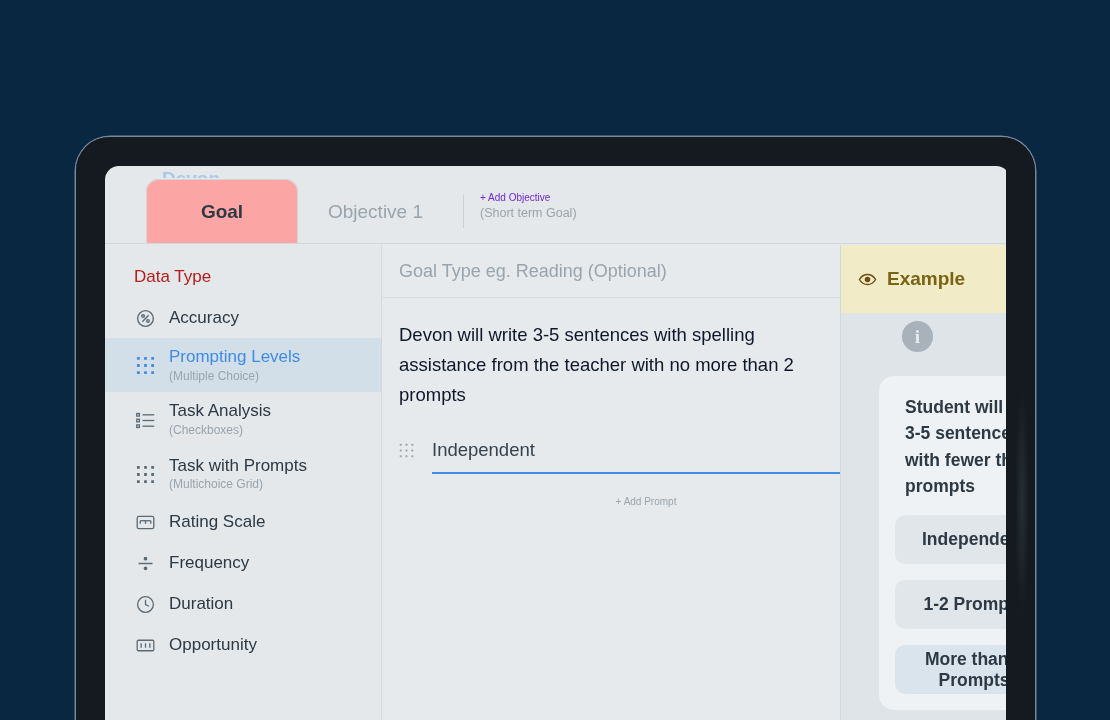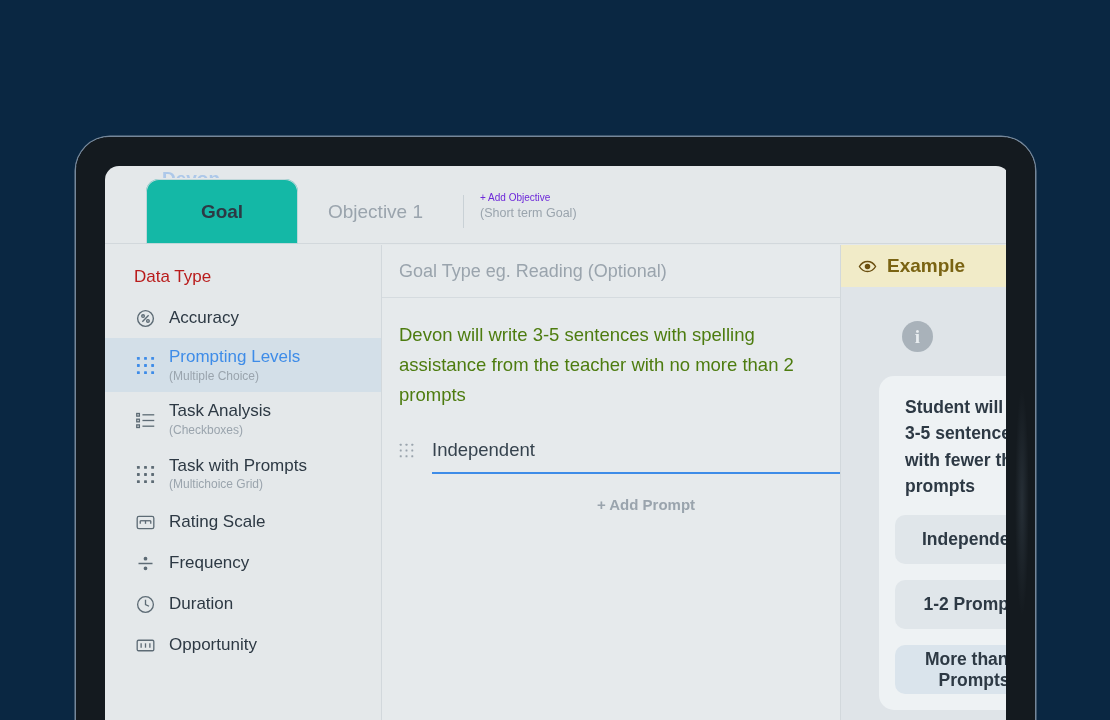--- a/index.html
+++ b/index.html
@@ -49,21 +49,21 @@
     width: 100%; height: 65px;
     border-bottom: 1px solid #d2d8dc;
   }
   .tab {
     position: absolute; top: 0; height: 65px;
     display: flex; align-items: center; justify-content: center;
     font-size: 19px;
   }
   .tab-goal {
     left: 41px; width: 152px;
-    background: #14b8a6;
+    background: #fca5a5;
     border-radius: 13px 13px 0 0;
     color: #2d3944; font-weight: 700;
     box-shadow: inset 0 0 0 1px rgba(210,218,223,.9);
   }
   .tab-obj {
     left: 193px; width: 155px;
     color: #9aa4ad; font-weight: 400;
   }
   .tab-div {
     position: absolute; left: 358px; top: 16px;
@@ -114,21 +114,21 @@
   }
   .goaltype {
     height: 53px;
     display: flex; align-items: center;
     padding-left: 17px;
     font-size: 18px; color: #9aa4ad;
     border-bottom: 1px solid #d5dbdf;
   }
   .goaltext {
     padding: 22px 18px 0 17px;
-    font-size: 18.5px; color: #4d7c0f;
+    font-size: 18.5px; color: #0f172a;
     line-height: 1.62;
     max-width: 455px;
   }
   .promptrow {
     position: relative;
     margin: 18px 17px 0 17px;
     height: 46px;
     display: flex; align-items: center;
   }
   .drag-ico { width: 20px; flex: 0 0 20px; color: #9aa4ad; display:flex; align-items:center;}
@@ -142,35 +142,35 @@
   }
   .prompt-x {
     width: 26px; flex: 0 0 26px;
     color: #7d8a94; font-size: 24px; line-height: 1;
     display: flex; align-items: center; justify-content: center;
     cursor: pointer;
   }
   .addprompt {
     margin-top: 22px;
     text-align: center;
-    font-size: 15px; font-weight: 700; color: #9aa4ad;
+    font-size: 10px; font-weight: 400; color: #9aa4ad;
     padding-right: 100px;
     cursor: pointer;
   }
 
   
   .rightpanel {
     position: absolute; right: 0; top: 79px;
     width: 170px; bottom: 0;
     background: #dfe4e8;
     border-left: 1px solid #d2d8dc;
     overflow: hidden;
   }
   .ex-header {
-    height: 42px;
+    height: 68px;
     background: #f1ebc8;
     display: flex; align-items: center;
     padding-left: 17px;
   }
   .ex-eye { color: #6b4f11; margin-right: 10px; display:flex; align-items:center;}
   .ex-label { font-size: 19px; font-weight: 700; color: #7a6312; white-space: nowrap; }
   .ex-info {
     position: absolute; left: 61px; top: 76px;
     width: 31px; height: 31px; border-radius: 50%;
     background: #a9b2ba; color: #e9edf0;

